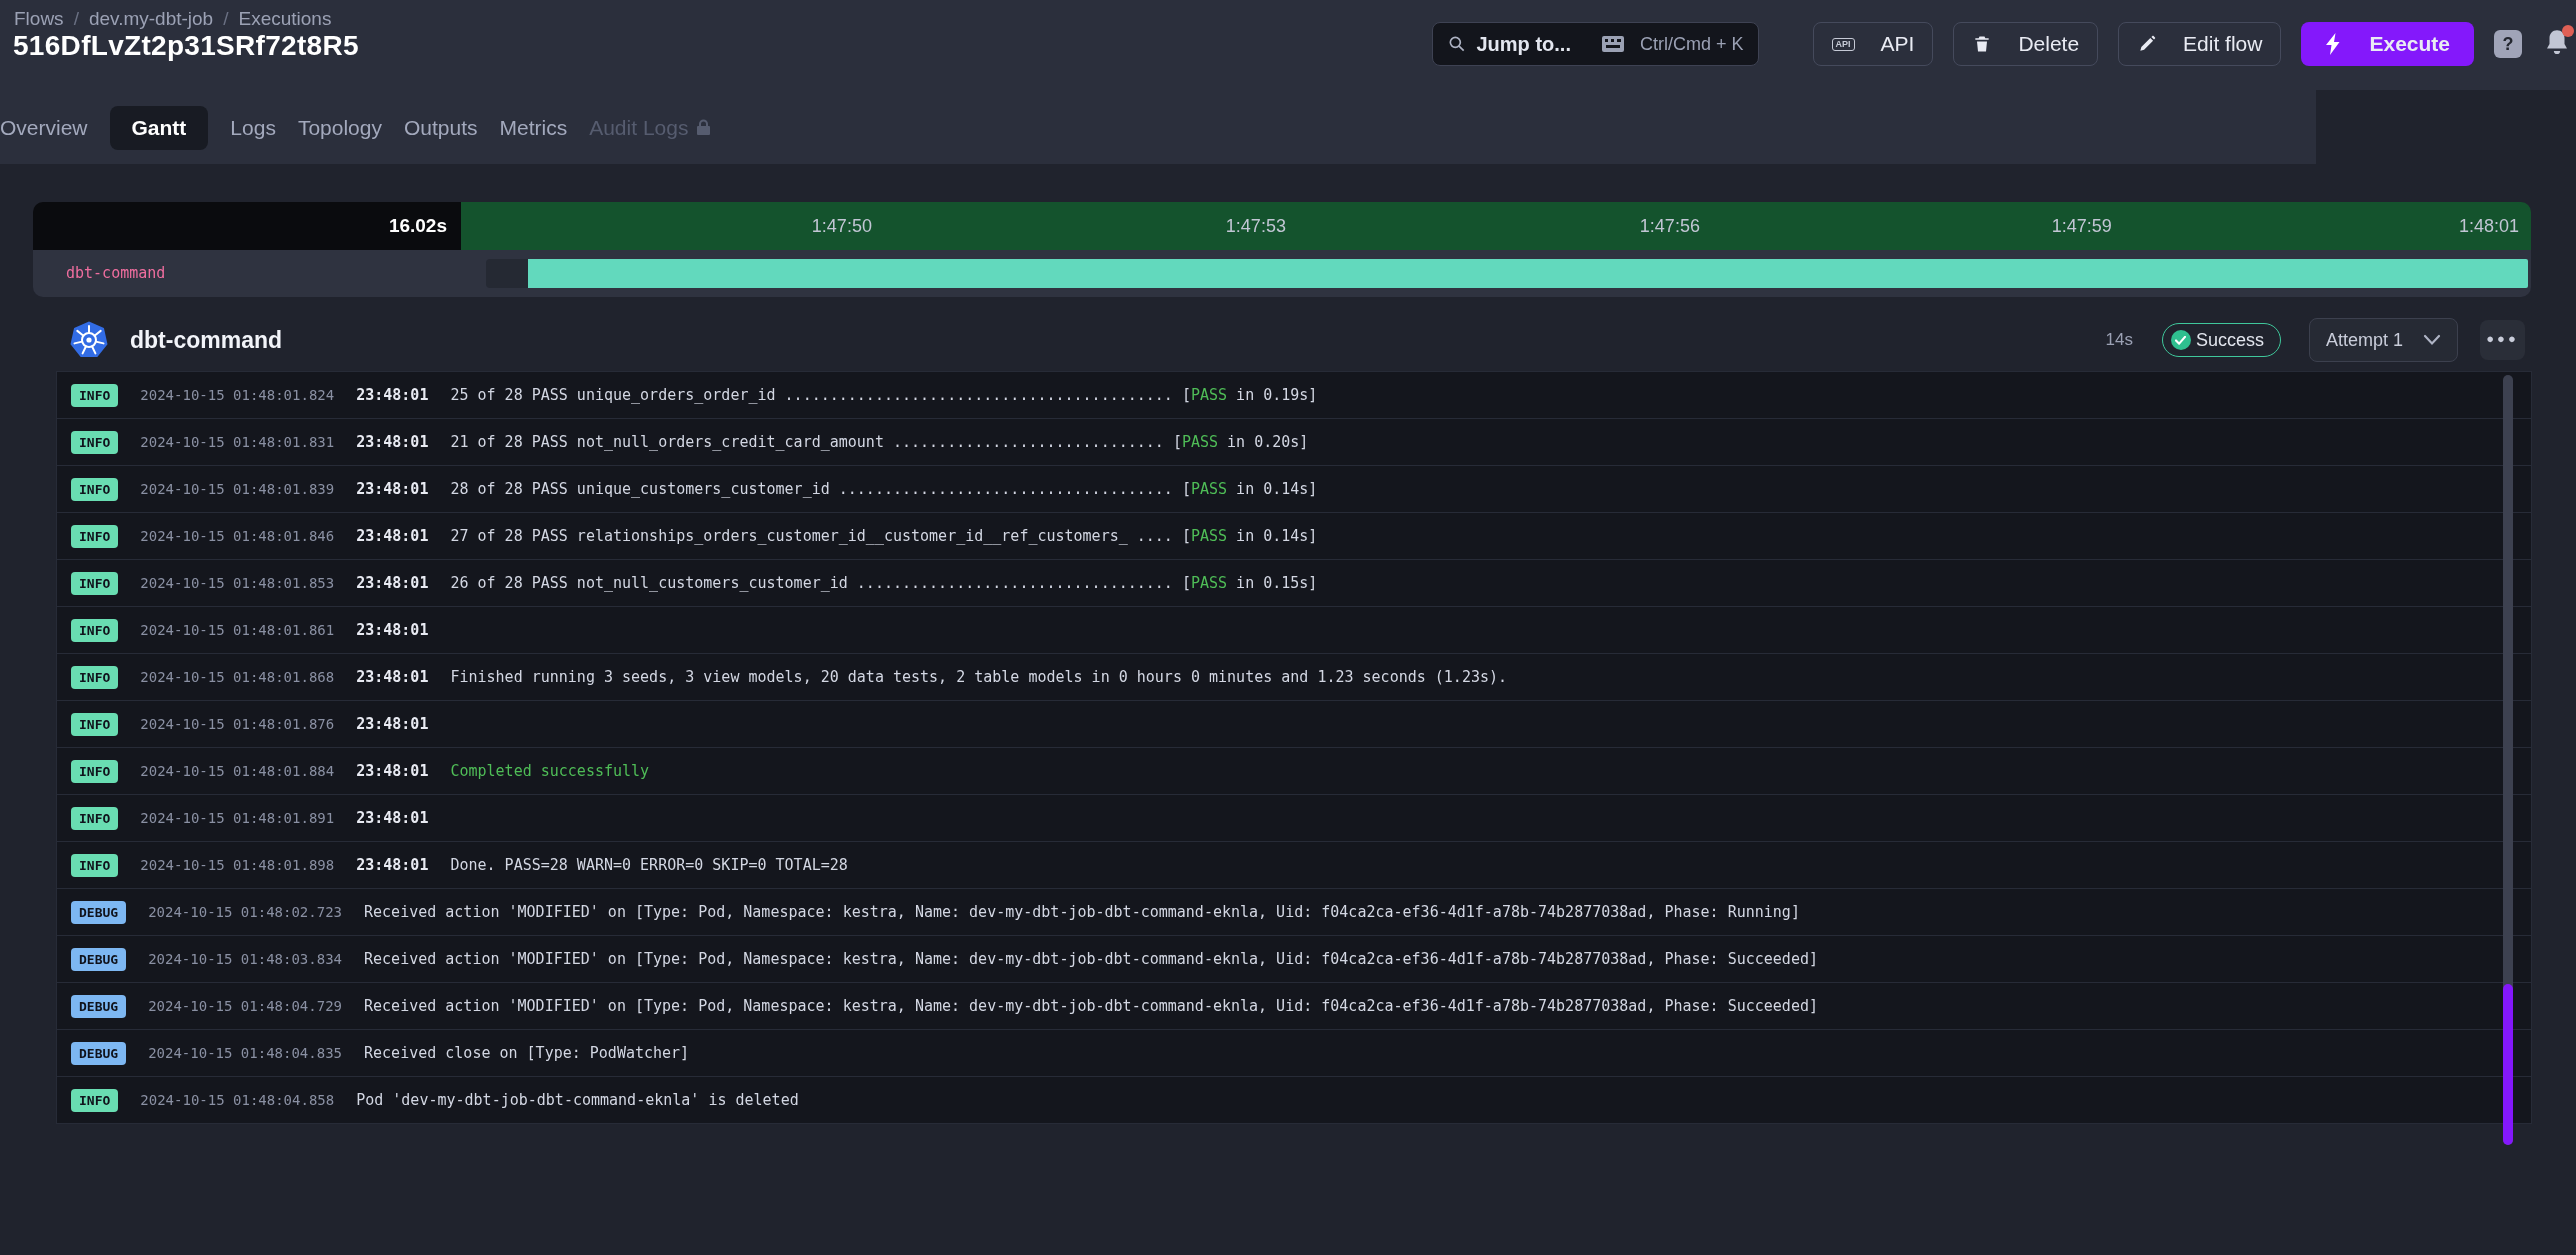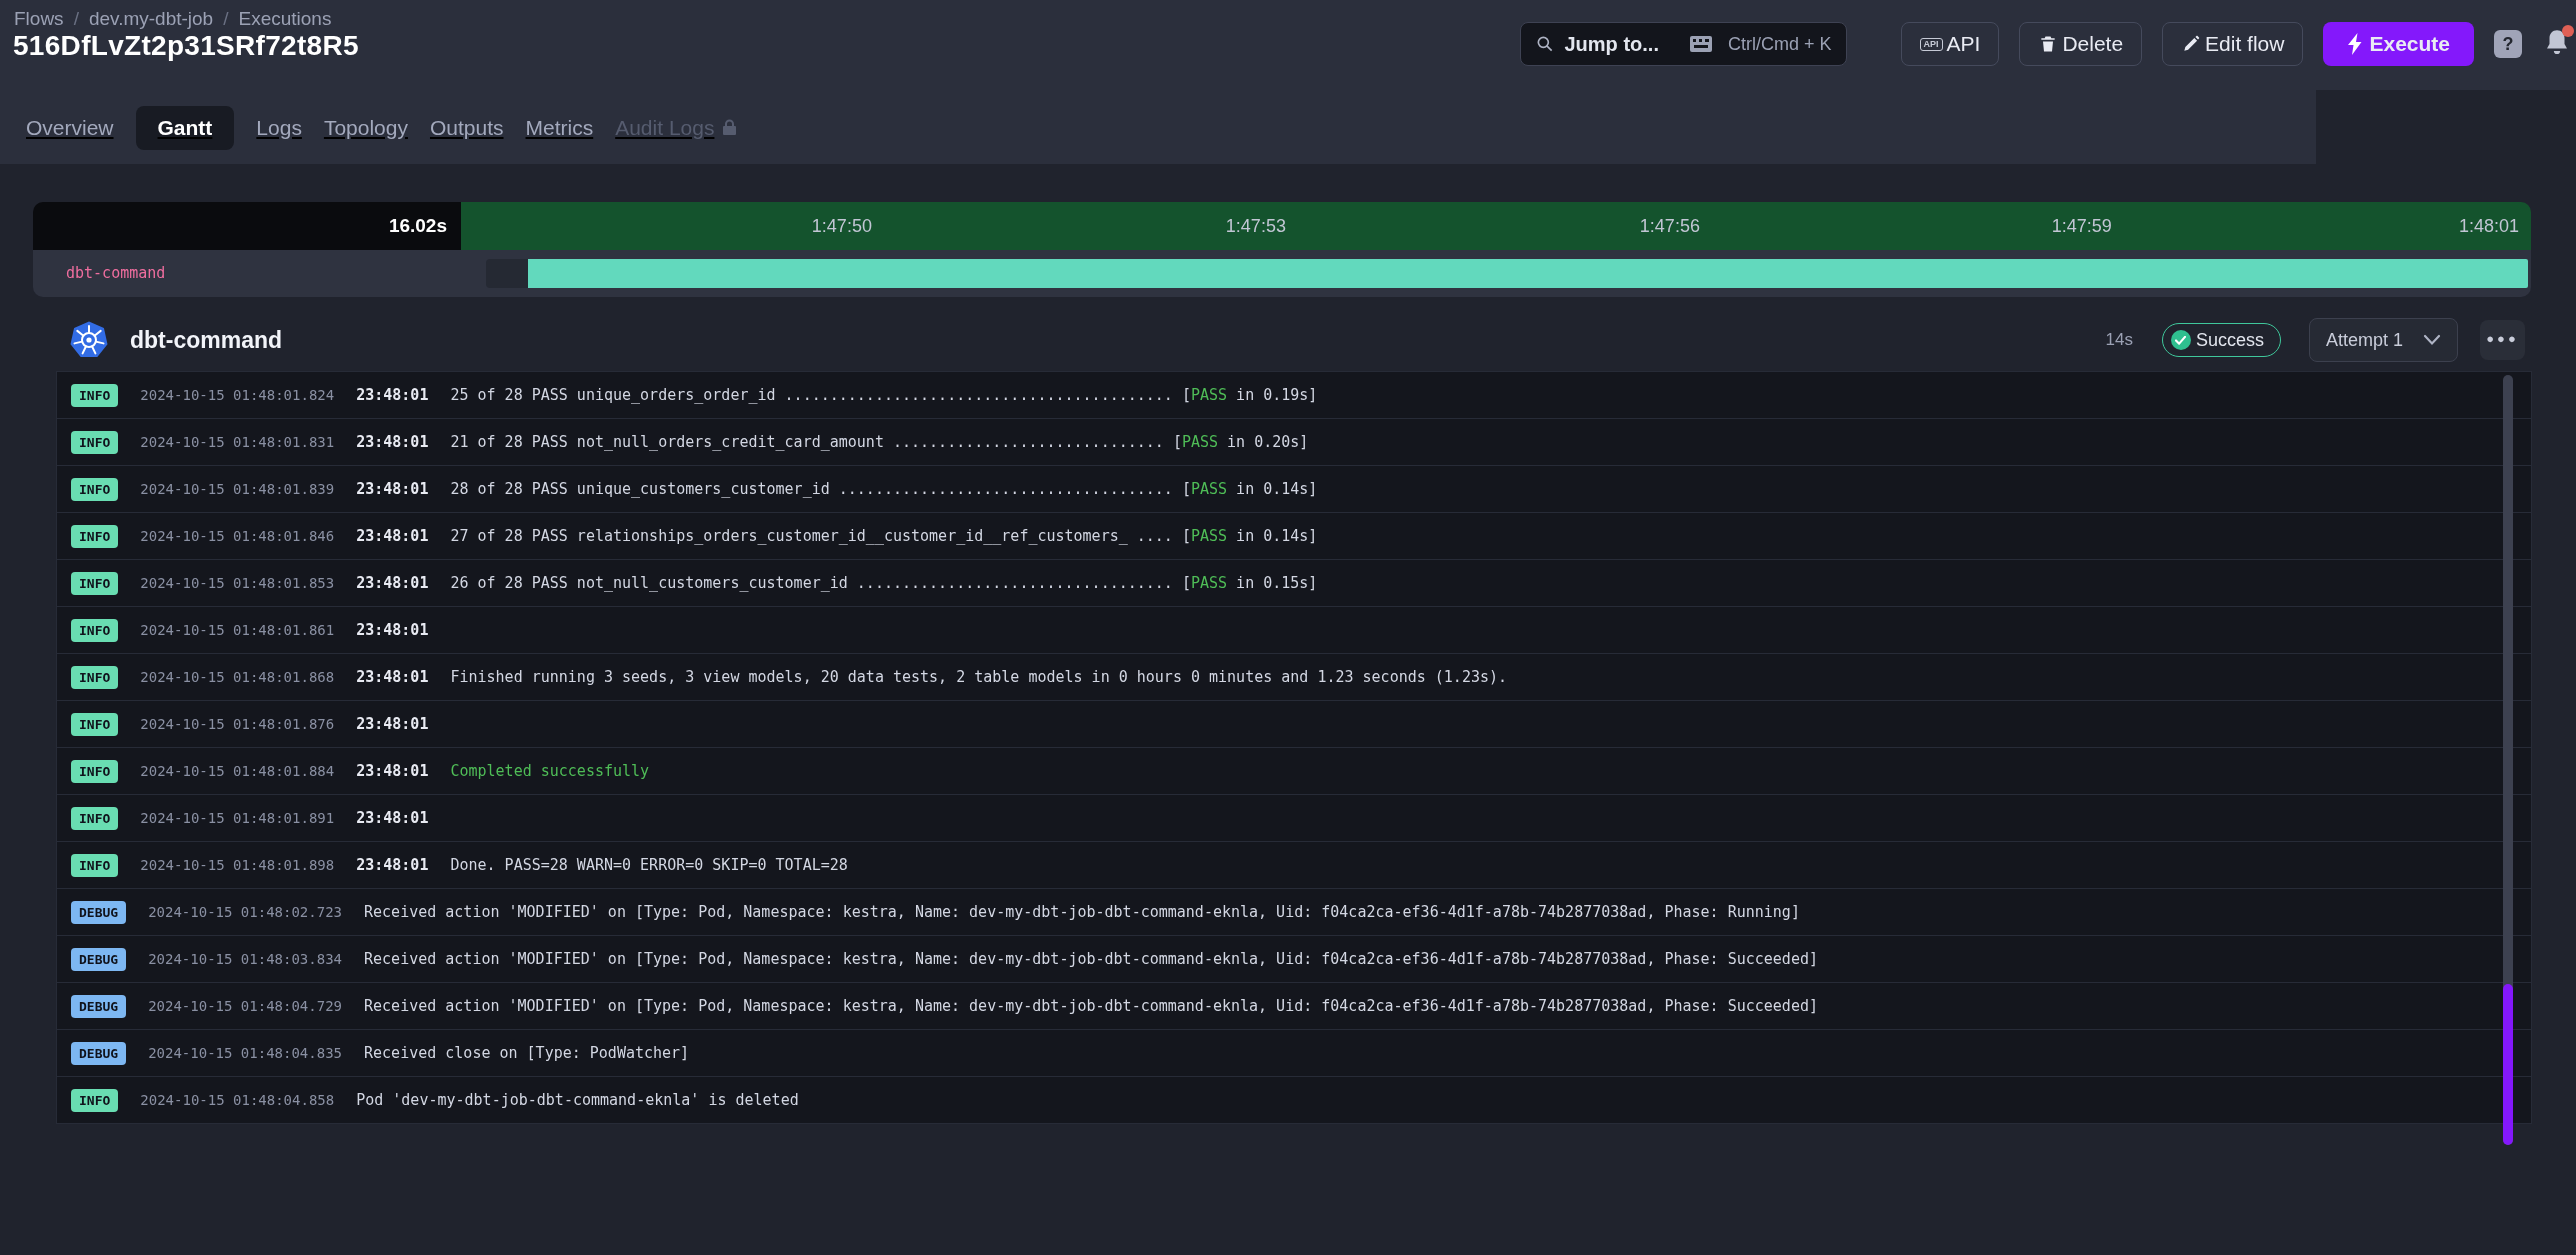--- a/index.html
+++ b/index.html
@@ -14,32 +14,32 @@
   .topbar{position:absolute;left:0;top:0;width:2576px;height:90px;background:#2B2F3C;overflow:hidden;}
   .crumbs{position:absolute;left:14px;top:8px;font-size:19px;color:#9BA1B4;white-space:nowrap;}
   .crumbs .crumb{color:#9BA1B4;}
   .crumbs .crumb-sep{color:#6A7083;margin:0 10px;}
   .title{position:absolute;left:13px;top:30px;margin:0;font-size:28px;font-weight:800;color:#FFFFFF;letter-spacing:0.3px;}
   .top-actions{position:absolute;right:26px;top:22px;display:flex;align-items:center;gap:20px;}
   .jump{width:327px;height:44px;background:#13151C;border:1px solid #3E4253;border-radius:8px;
         display:flex;align-items:center;padding:0 14px;box-sizing:border-box;margin-right:34px;cursor:pointer;}
   .jump-text{color:#E3E6EF;font-size:20px;margin-left:10px;flex:1;font-weight:bold;}
   .jump-right{display:flex;align-items:center;gap:16px;color:#9BA1B4;font-size:18px;}
-  .btn{height:44px;display:flex;align-items:center;gap:4px;padding:0 18px;border-radius:8px;
+  .btn{height:44px;display:flex;align-items:center;gap:26px;padding:0 18px;border-radius:8px;
        border:1px solid #454A5C;background:transparent;color:#E9EBF3;font-size:21px;
        font-family:inherit;cursor:pointer;white-space:nowrap;}
   .btn.execute{background:var(--accent);border:none;font-weight:600;padding:0 24px;}
   .api-chip{border:1.5px solid #C6CAD6;border-radius:3px;font-size:9px;font-weight:700;padding:1px 3px;color:#C6CAD6;line-height:1;}
   .help{width:28px;height:28px;background:#A0A4B8;border-radius:6px;display:flex;align-items:center;justify-content:center;
         color:#23262F;font-weight:700;font-size:18px;cursor:pointer;}
   .bell{position:relative;width:30px;height:34px;margin-right:-22px;cursor:pointer;}
   .bell-dot{position:absolute;right:-2px;top:-2px;width:12px;height:12px;border-radius:50%;background:#E06055;}
   
   .tabsbar{position:absolute;left:0;top:90px;width:2316px;height:75px;background:#2B2F3C;
-           display:flex;align-items:center;gap:22px;padding-left:26px;box-sizing:border-box;text-decoration:underline;}
+           display:flex;align-items:center;gap:22px;box-sizing:border-box;}
   .tab{font-size:21px;color:#A3A9BD;padding:10px 0;cursor:pointer;white-space:nowrap;display:flex;align-items:center;gap:8px;}
   .tab.active{background:#181B23;color:#FFFFFF;font-weight:700;border-radius:8px;padding:10px 22px;}
   .tab.locked{color:#565C6F;cursor:default;}
   
   .content{position:absolute;left:0;top:164px;width:2576px;height:1091px;background:#20232D;}
   
   .gantt-card{position:absolute;left:33px;top:38px;width:2498px;border-radius:10px;overflow:hidden;}
   .g-head{display:flex;height:48px;}
   .g-dur{width:428px;background:#0A0B0E;color:#FFFFFF;font-weight:700;font-size:19px;line-height:48px;
          text-align:right;padding-right:14px;box-sizing:border-box;}

